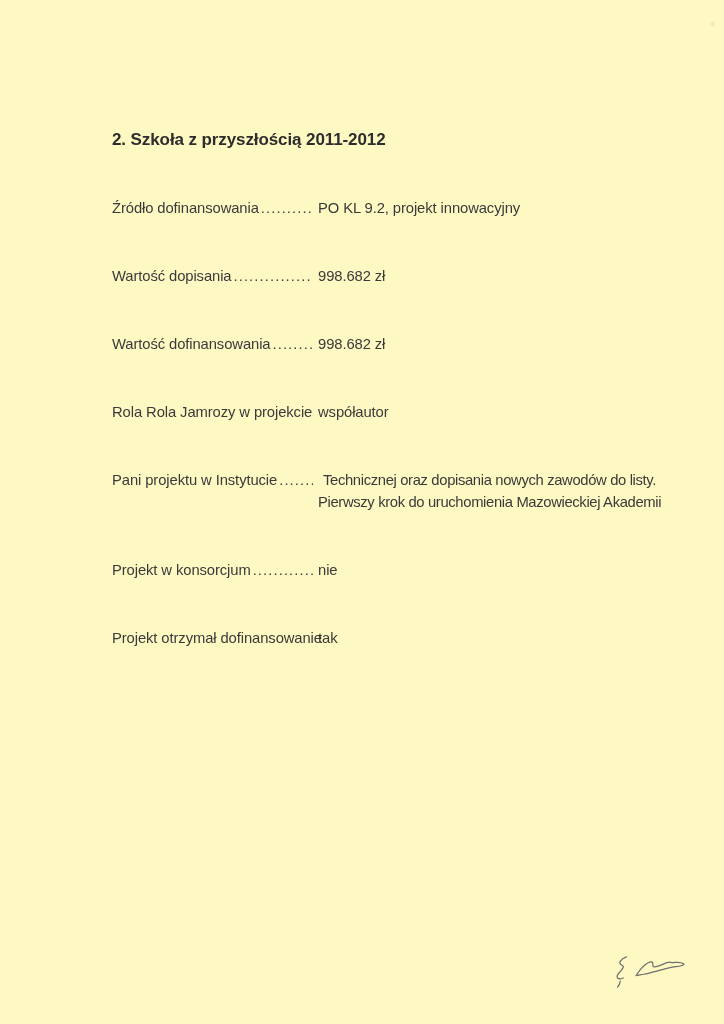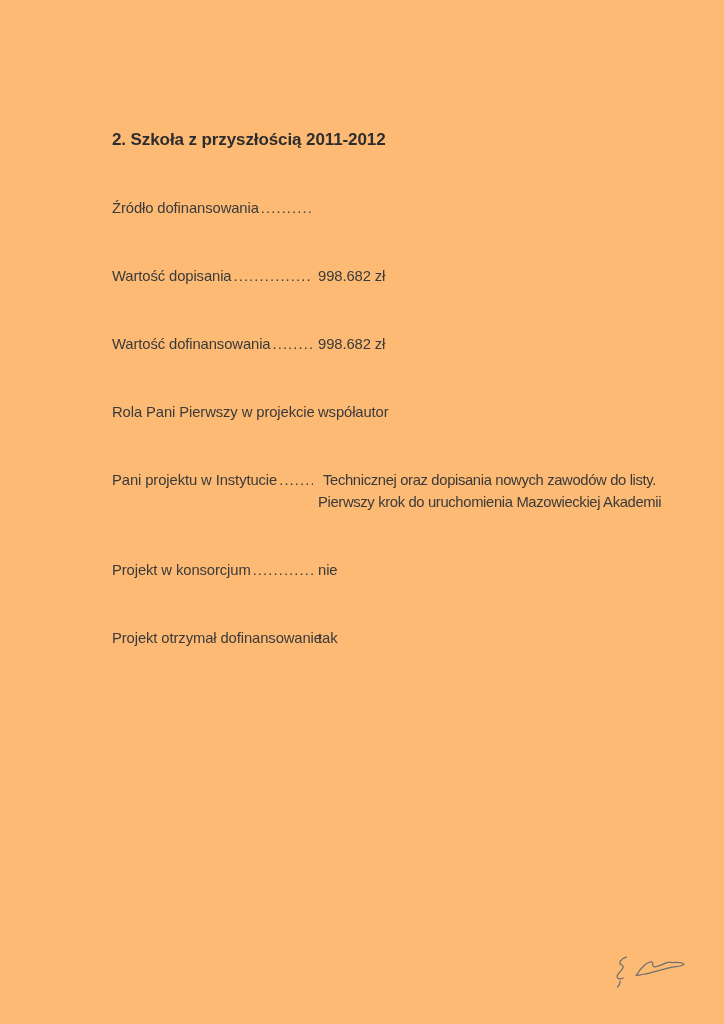--- a/index.html
+++ b/index.html
@@ -4,21 +4,21 @@
 <style>
   html, body {
     margin: 0;
     padding: 0;
     background: #ffffff;
   }
   .page {
     position: relative;
     width: 724px;
     height: 1024px;
-    background: #fdba74;
+    background: #fef9c3;
     overflow: hidden;
     font-family: "Liberation Sans", sans-serif;
     color: #3a3a3a;
   }
   .content {
     position: absolute;
     left: 112px;
     top: 129px;
     width: 540px;
     font-size: 14.8px;
@@ -105,20 +105,23 @@
 
   <div class="content">
 
     <h1 class="doc-title">2. Szkoła z przyszłością 2011-2012</h1>
 
     <div class="row">
       <div class="label-cell">
         <span class="row-label">Źródło dofinansowania</span>
         <span class="leader-dots">................................................................................</span>
       </div>
+      <div class="row-value">
+        <span class="value-line">PO KL 9.2, projekt innowacyjny</span>
+      </div>
     </div>
 
     <div class="row">
       <div class="label-cell">
         <span class="row-label">Wartość dopisania</span>
         <span class="leader-dots">................................................................................</span>
       </div>
       <div class="row-value">
         <span class="value-line">998.682 zł</span>
       </div>
@@ -129,21 +132,21 @@
         <span class="row-label">Wartość dofinansowania</span>
         <span class="leader-dots">................................................................................</span>
       </div>
       <div class="row-value">
         <span class="value-line">998.682 zł</span>
       </div>
     </div>
 
     <div class="row">
       <div class="label-cell">
-        <span class="row-label">Rola Pani Pierwszy w projekcie</span>
+        <span class="row-label">Rola Rola Jamrozy w projekcie</span>
         <span class="leader-dots">................................................................................</span>
       </div>
       <div class="row-value">
         <span class="value-line">współautor</span>
       </div>
     </div>
 
     <div class="row">
       <div class="label-cell">
         <span class="row-label">Pani projektu w Instytucie</span>

